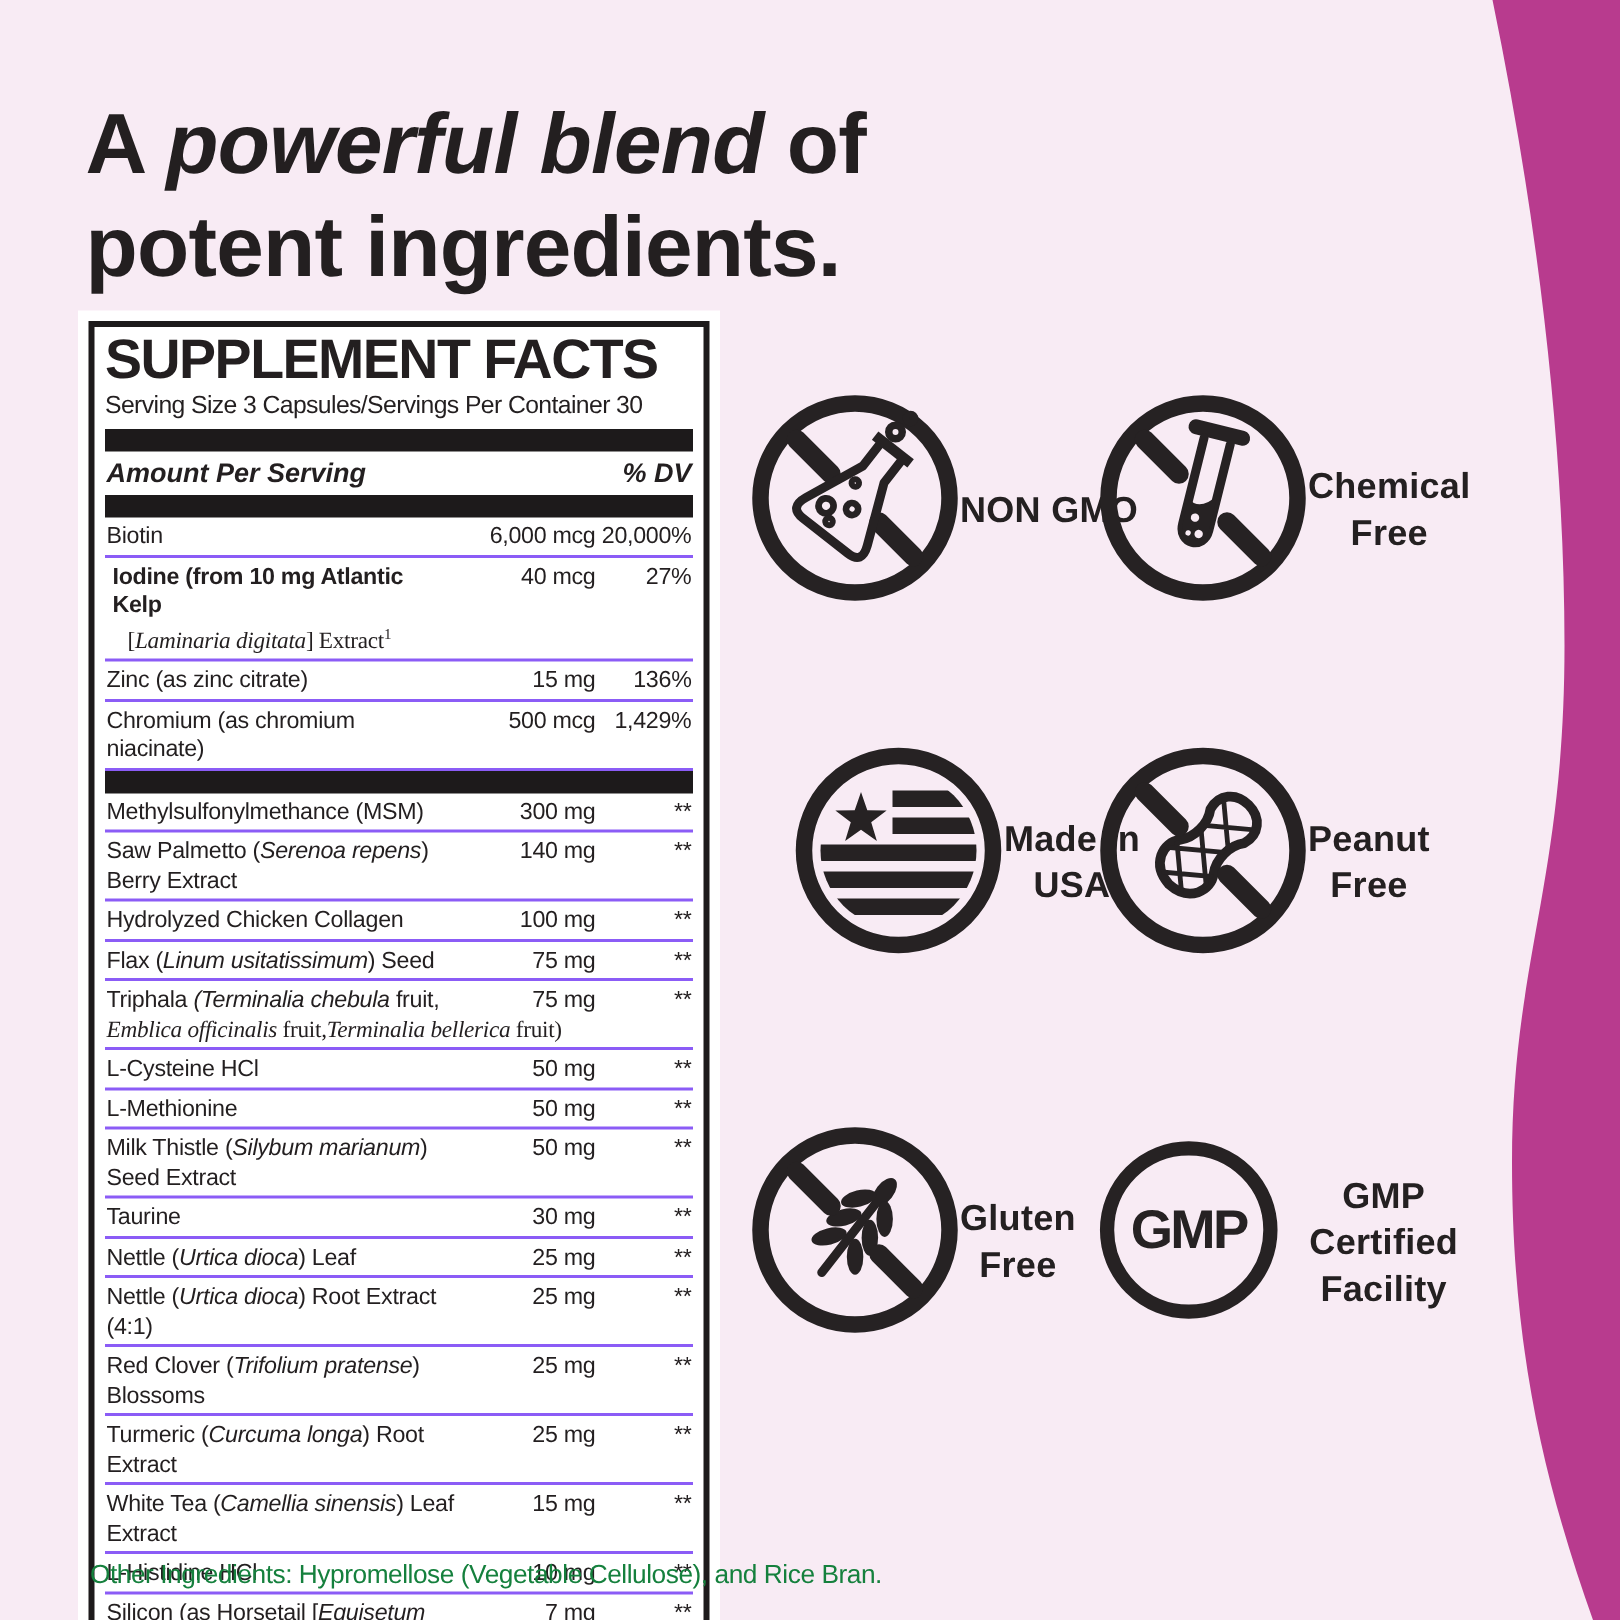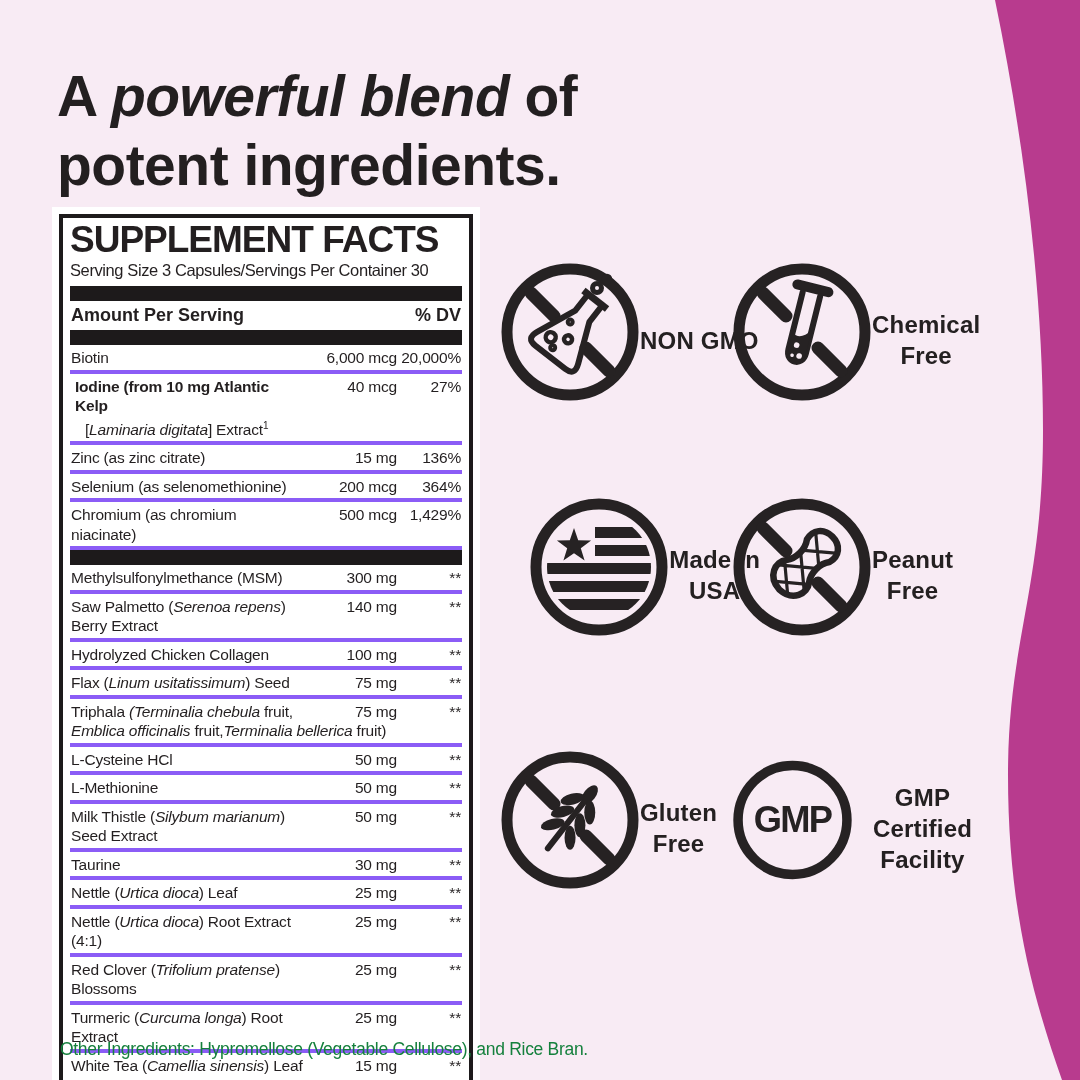--- a/index.html
+++ b/index.html
@@ -18,26 +18,26 @@
     color:#231f20;
   }
   .heading em{font-style:italic;}
 
   
   .panel{position:absolute;left:52px;top:207px;width:428px;background:#ffffff;padding:7px;box-sizing:border-box;}
   .panel-inner{border:4px solid #1d1a1b;padding:2px 7px 4px;}
   .sf-title{font-size:37px;line-height:39px;font-weight:bold;letter-spacing:-1px;white-space:nowrap;}
   .serving{font-size:16.5px;line-height:21px;letter-spacing:-0.4px;margin:1px 0 5px;}
   .bar{height:15px;background:#1d1a1b;}
-  .colhdr{display:flex;justify-content:space-between;align-items:center;font-weight:bold;font-size:18px;padding:4px 1px;}
+  .colhdr{display:flex;justify-content:space-between;align-items:center;font-weight:bold;font-size:18px;padding:4px 1px;font-style:italic;}
   .rows{}
-  .trow{border-bottom:4px solid #8b5cf6;padding:3px 1px 2px;font-size:15.5px;line-height:19.5px;letter-spacing:-0.2px;}
+  .trow{border-bottom:2px solid #8b5cf6;padding:3px 1px 2px;font-size:15.5px;line-height:19.5px;letter-spacing:-0.2px;}
   .trow-top{display:grid;grid-template-columns:1fr 92px 64px;}
   .tamt,.tdv{text-align:right;white-space:nowrap;}
-  .tline2{width:100%;}
+  .tline2{width:100%;font-family:Liberation Serif, serif;}
   .it{font-style:italic;}
   .sup{font-size:10px;vertical-align:super;}
   .other{position:absolute;left:60px;top:1039px;font-size:17.5px;letter-spacing:-0.3px;color:#15803d;}
 
   
   .badge{position:absolute;width:260px;display:flex;flex-direction:row;align-items:center;}
   .badge svg.bicon{width:140px;height:140px;display:block;}
   .blabel{margin-top:16px;font-size:24px;font-weight:bold;line-height:31px;text-align:center;color:#242021;letter-spacing:0.2px;}
   .blabel span{display:block;}
   .blabel span:empty{display:none;}
@@ -87,27 +87,20 @@
           </div>
           <div class="trow">
             <div class="trow-top">
               <div class="tline1"><span>Zinc (as zinc citrate)</span></div>
               <div class="tamt">15 mg</div>
               <div class="tdv">136%</div>
             </div>
           </div>
           <div class="trow">
             <div class="trow-top">
-              <div class="tline1"><span>Selenium (as selenomethionine)</span></div>
-              <div class="tamt">200 mcg</div>
-              <div class="tdv">364%</div>
-            </div>
-          </div>
-          <div class="trow">
-            <div class="trow-top">
               <div class="tline1"><span>Chromium (as chromium niacinate)</span></div>
               <div class="tamt">500 mcg</div>
               <div class="tdv">1,429%</div>
             </div>
           </div>
         </div>
       <div class="bar"></div>
       <div class="rows">
           <div class="trow">
             <div class="trow-top">

